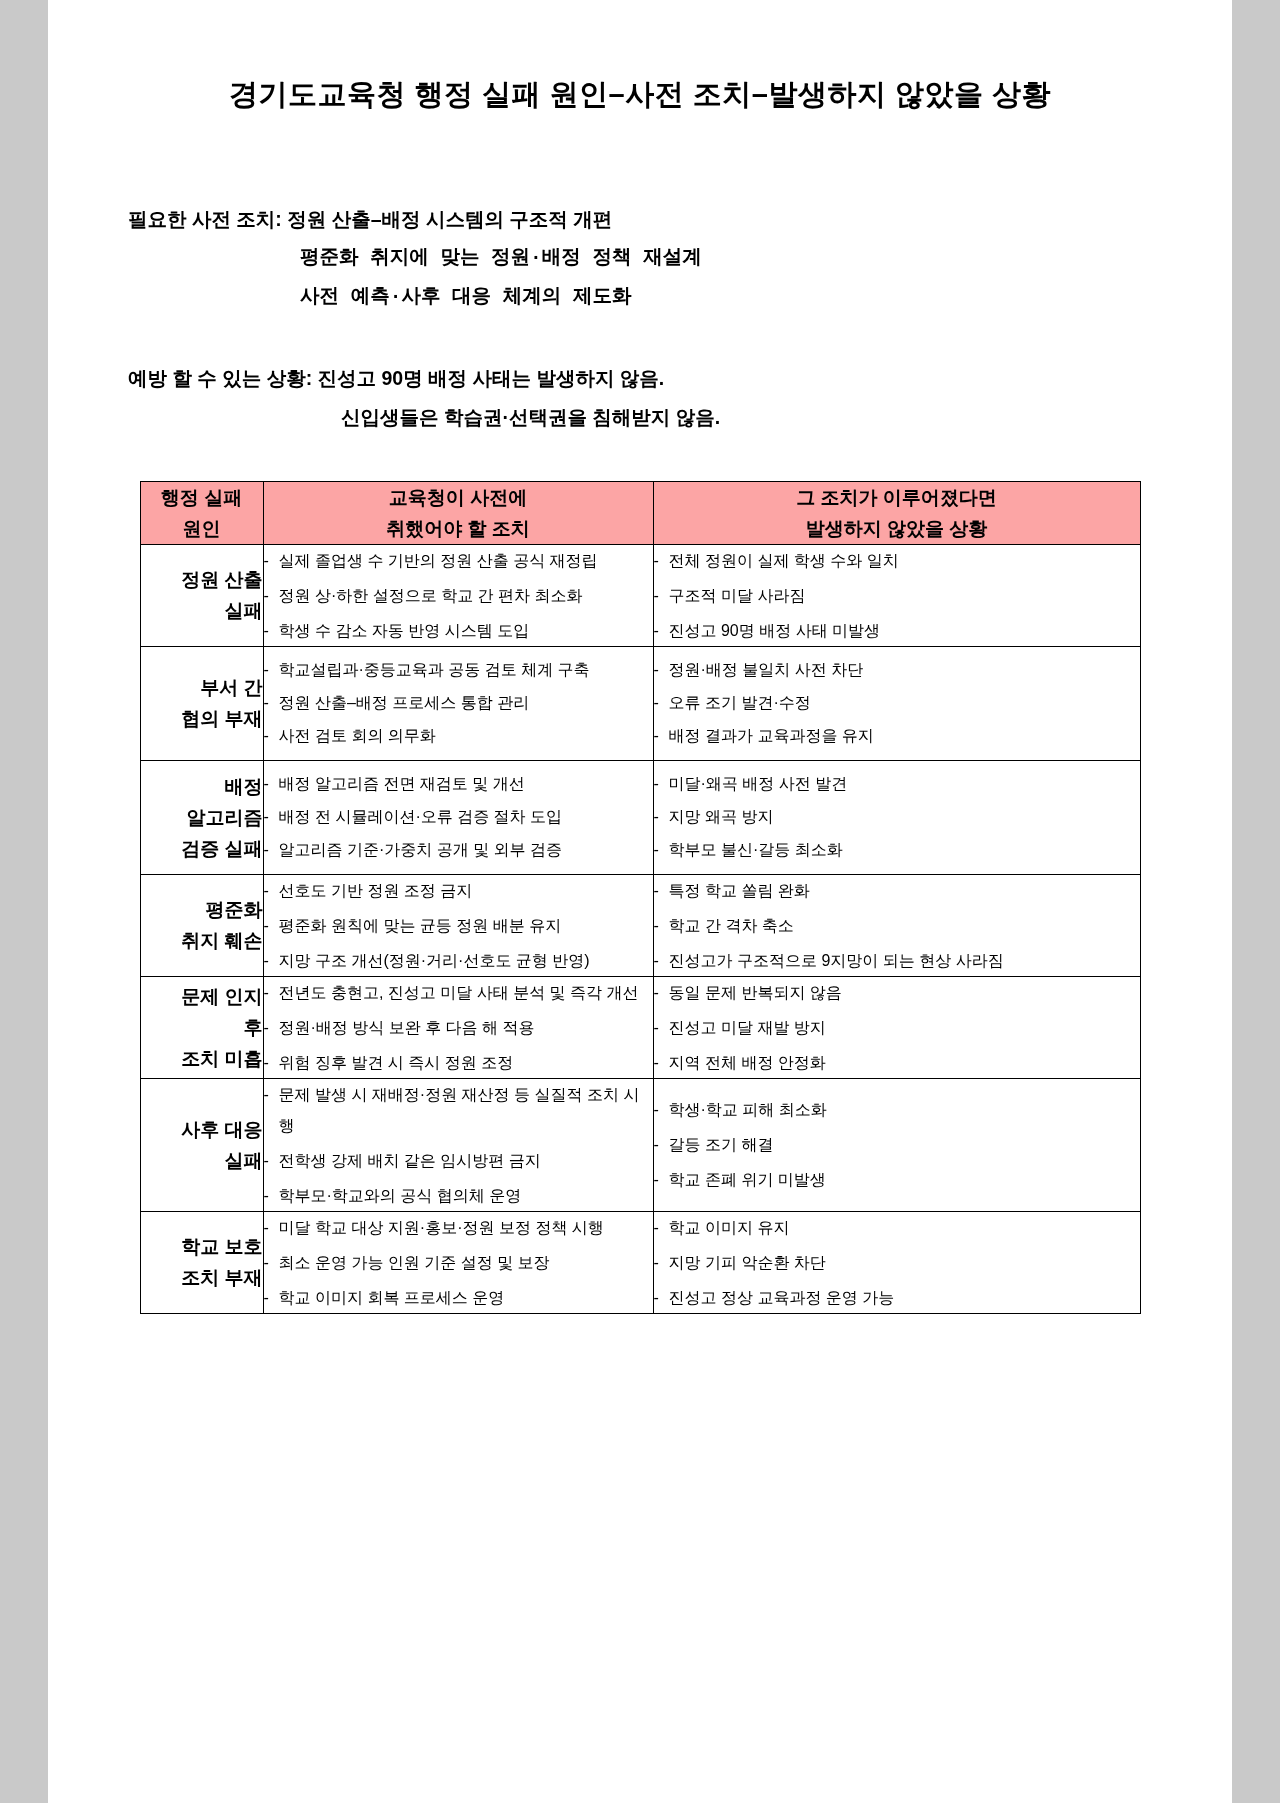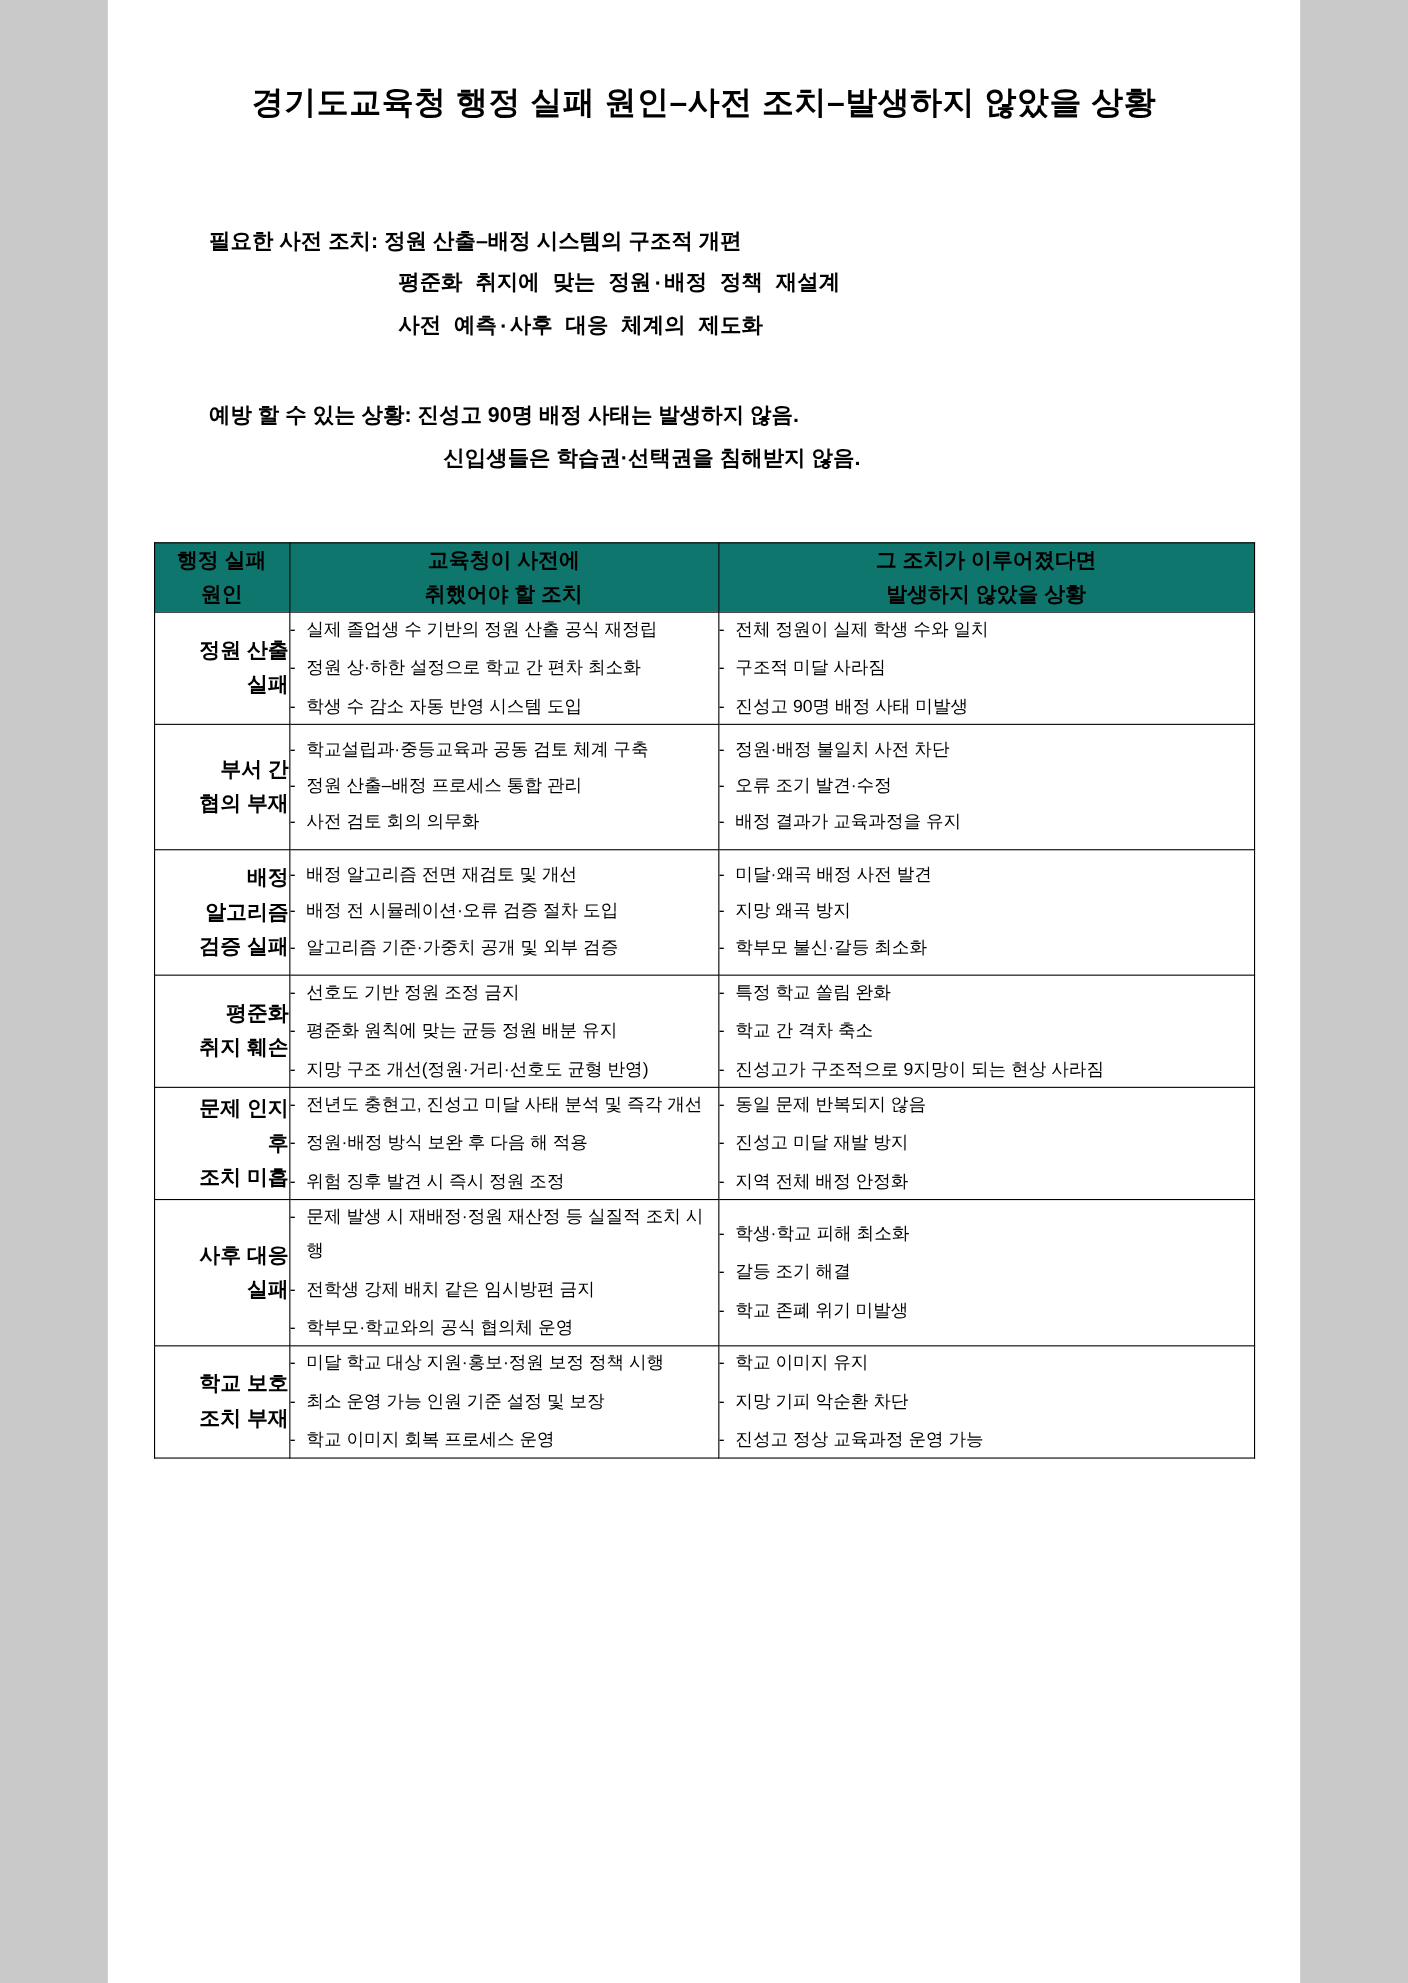--- a/index.html
+++ b/index.html
@@ -5,40 +5,40 @@
   html, body {
     margin: 0;
     padding: 0;
     background: #c9c9c9;
   }
   body {
     font-family: "Liberation Sans", "DejaVu Sans", sans-serif;
   }
   .page {
     position: relative;
-    width: 1084px;
+    width: 1184px;
     height: 1803px;
     margin: 0 auto;
     background: #ffffff;
     box-sizing: border-box;
     padding: 0;
     overflow: hidden;
   }
   .doc-title {
     text-align: center;
     font-size: 29px;
     font-weight: bold;
     color: #000;
     letter-spacing: 0.5px;
     margin: 0;
     padding-top: 76px;
     line-height: 1.3;
   }
   .intro-block {
-    margin: 12px;
+    margin: 0;
     padding: 0 0 0 80px;
     font-size: 19.5px;
     font-weight: bold;
     color: #000;
     line-height: 1.0;
   }
   .intro-1 { margin-top: 86px; }
   .intro-2 { margin-top: 42px; }
   .intro-line {
     margin: 0;
@@ -61,21 +61,21 @@
     table-layout: fixed;
     border: 1.6px solid #000;
   }
   table.main-table th,
   table.main-table td {
     border: 1.2px solid #000;
     vertical-align: middle;
     padding: 0;
   }
   thead th {
-    background: #0f766e;
+    background: #fca5a5;
     font-size: 19px;
     font-weight: bold;
     text-align: center;
     padding: 9px 4px 10px 4px;
     line-height: 31px;
   }
   thead th .hl { display: block; white-space: nowrap; }
   col.c1 { width: 123px; }
   col.c2 { width: 390px; }
   col.c3 { width: 487px; }

